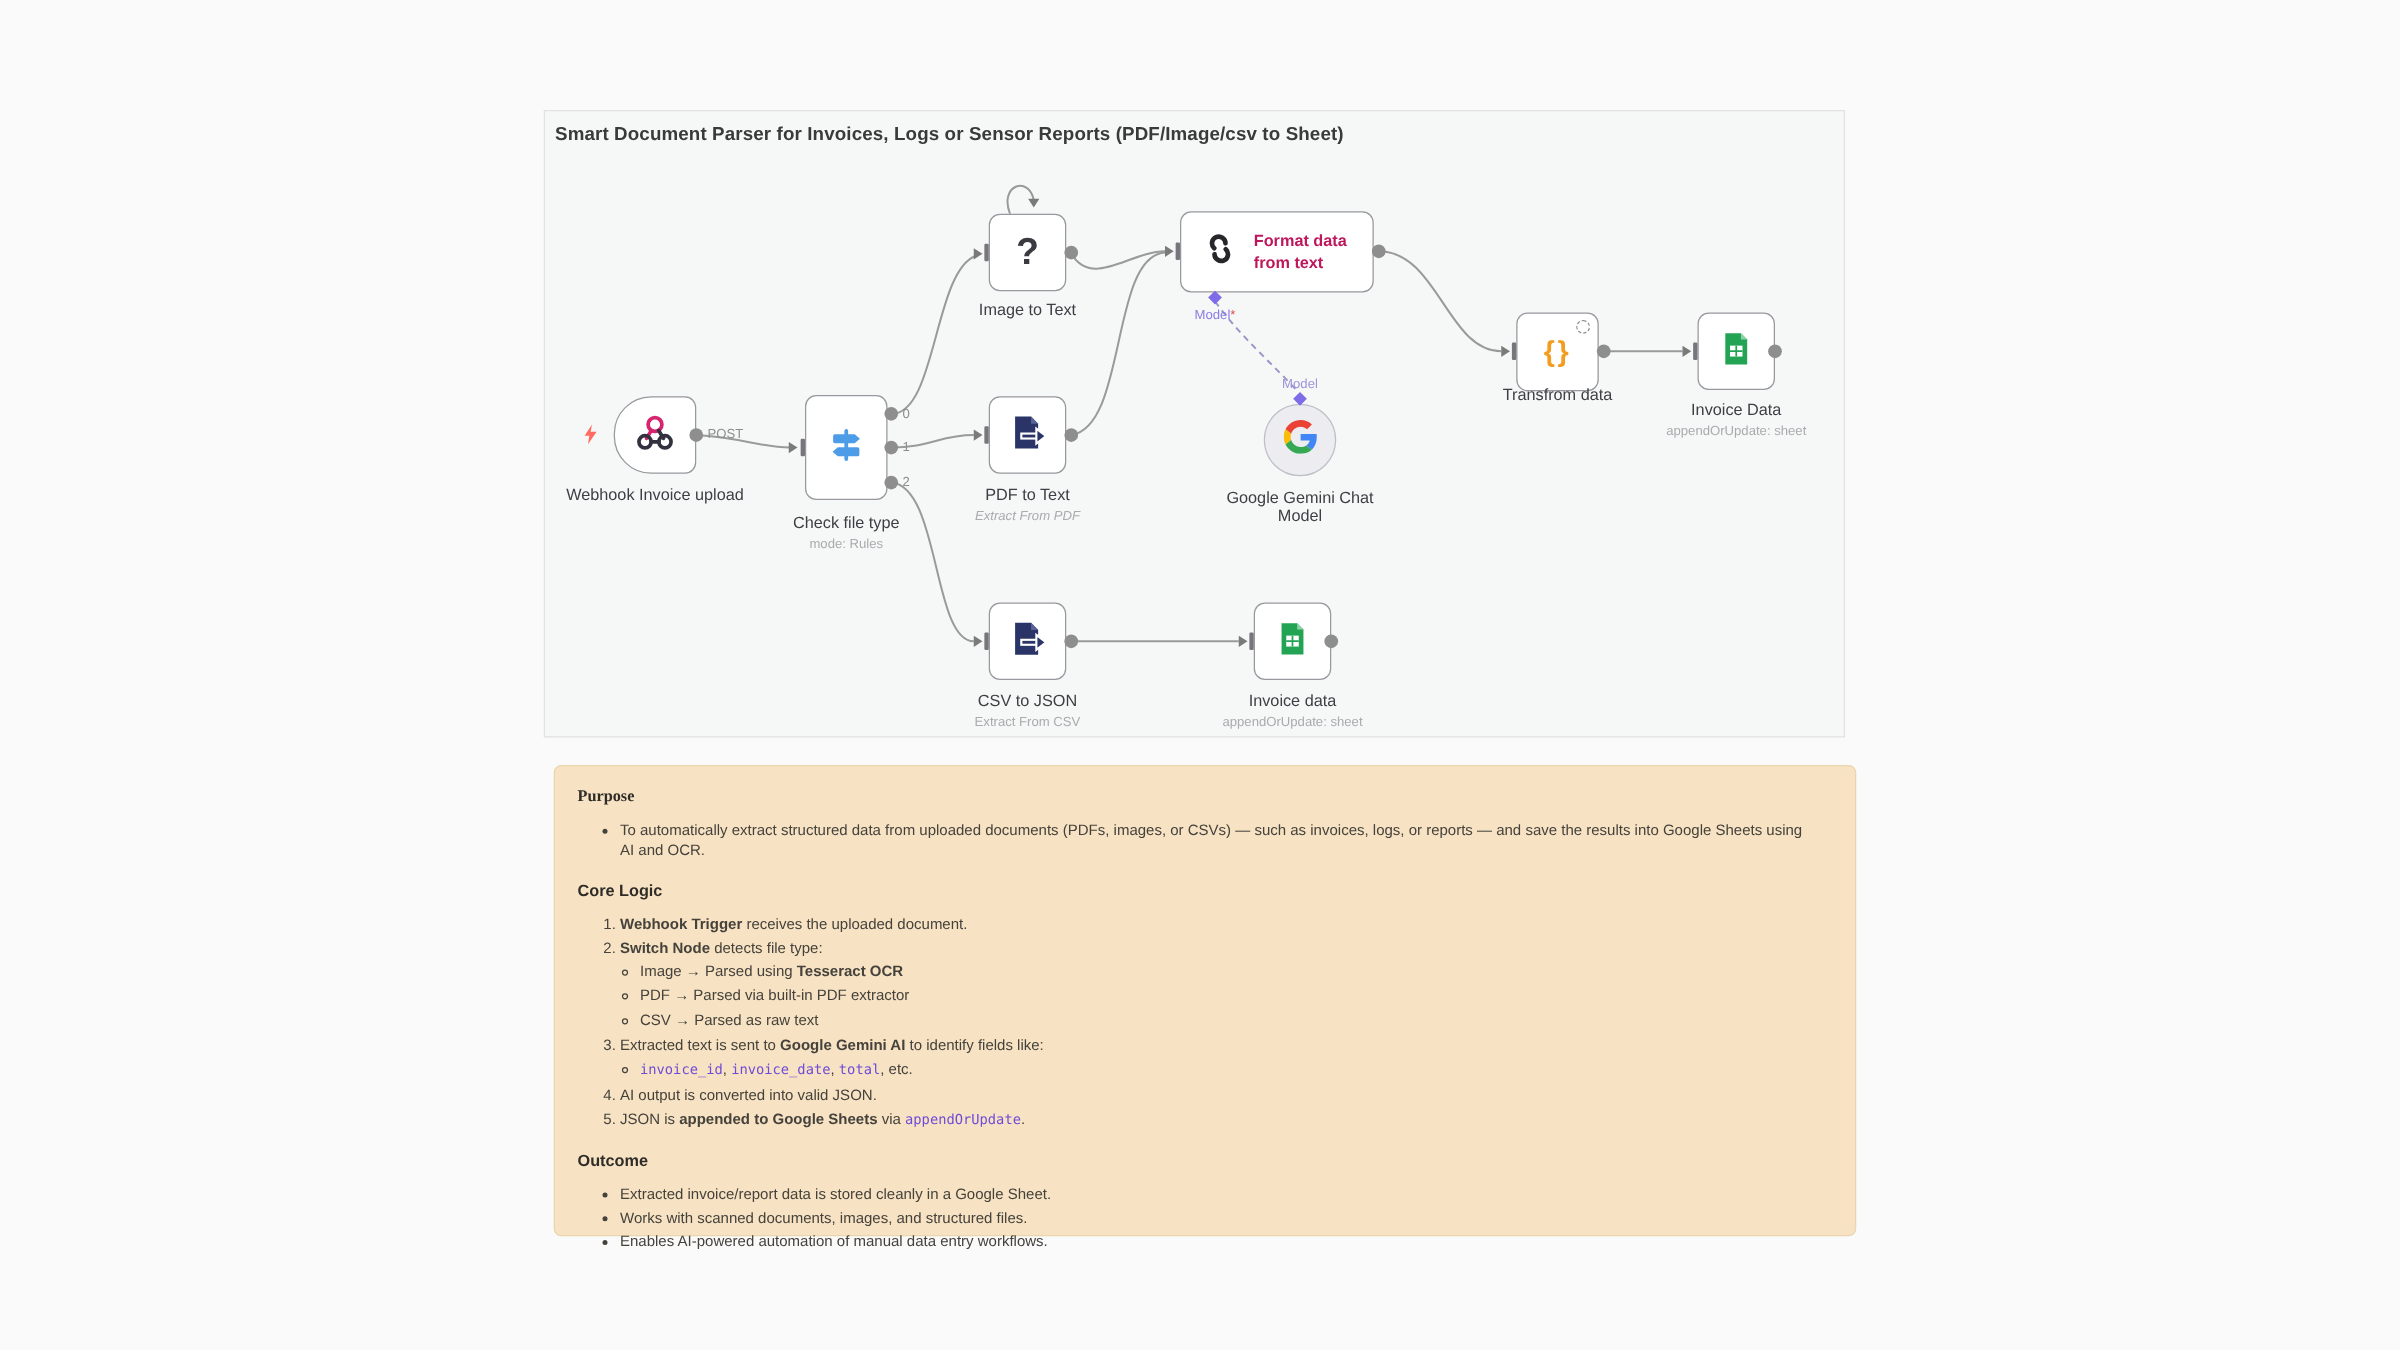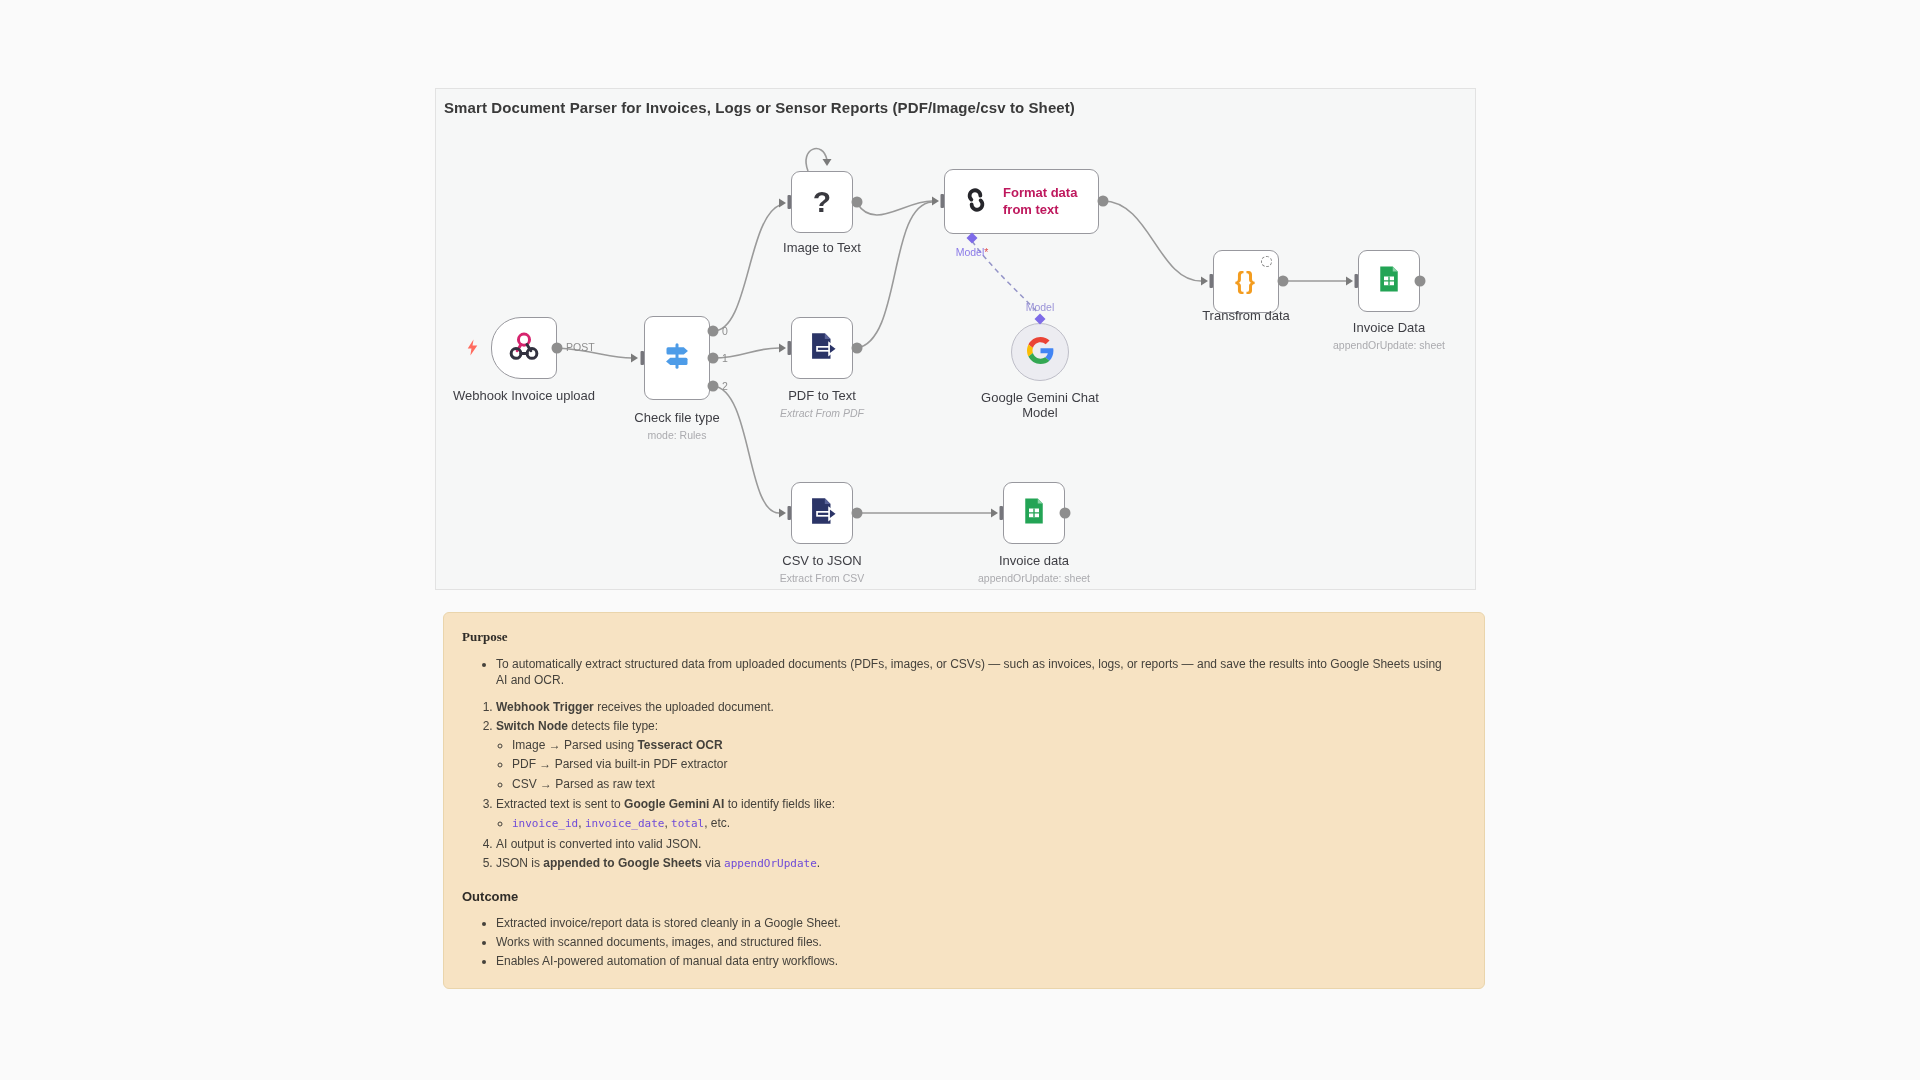--- a/index.html
+++ b/index.html
@@ -232,20 +232,21 @@
     <div class="nlabel" style="left:528px;top:465px;width:140px;">Invoice data</div>
     <div class="nsub" style="left:528px;top:483px;width:140px;">appendOrUpdate: sheet</div>
   </div>
 
   <div class="sticky">
     <div id="sticky-content">
         <div class="sticky-h first">Purpose</div>
         <ul>
           <li><span>To automatically extract structured data from uploaded documents (PDFs, images, or CSVs) — such as invoices, logs, or reports — and save the results into Google Sheets using AI and OCR.</span></li>
         </ul>
+        <div class="sticky-h">Core Logic</div>
         <ol>
           <li><span class="seg-b">Webhook Trigger</span><span> receives the uploaded document.</span></li>
           <li><span class="seg-b">Switch Node</span><span> detects file type:</span><ul class="nested">
               <li><span>Image → Parsed using </span><span class="seg-b">Tesseract OCR</span></li>
               <li><span>PDF → Parsed via built-in PDF extractor</span></li>
               <li><span>CSV → Parsed as raw text</span></li>
             </ul></li>
           <li><span>Extracted text is sent to </span><span class="seg-b">Google Gemini AI</span><span> to identify fields like:</span><ul class="nested">
               <li><span class="seg-c">invoice_id</span><span>, </span><span class="seg-c">invoice_date</span><span>, </span><span class="seg-c">total</span><span>, etc.</span></li>
             </ul></li>

